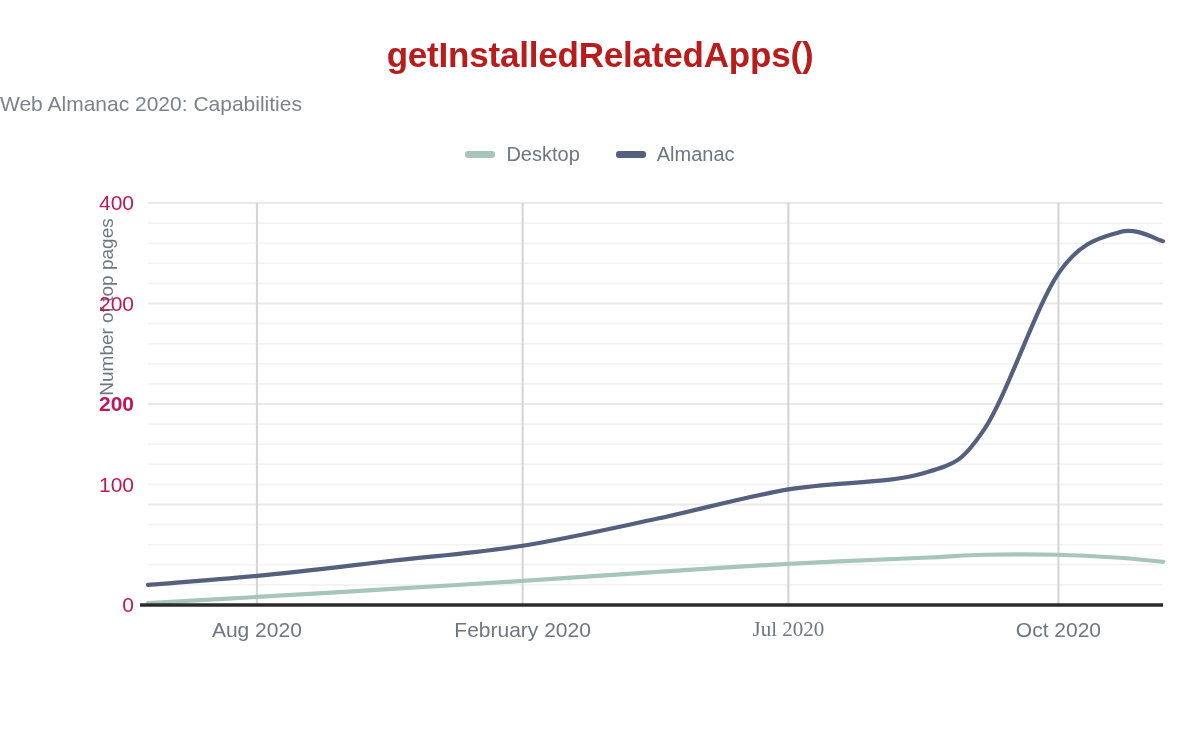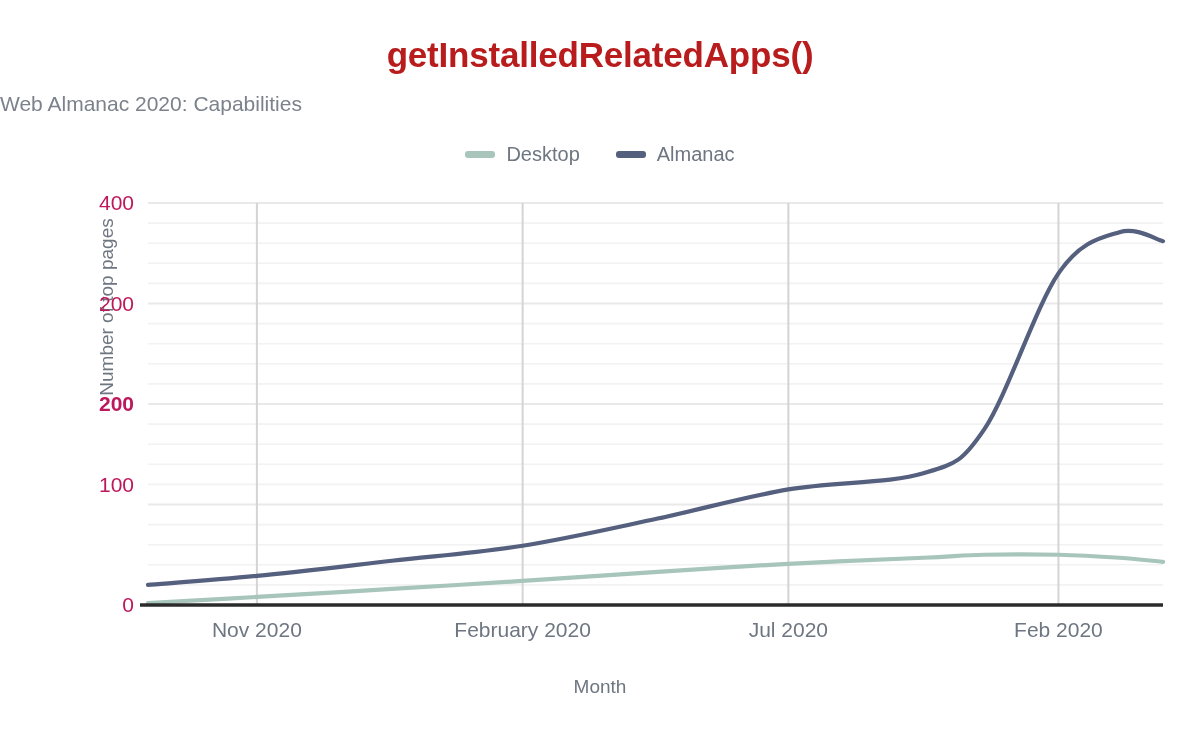--- a/index.html
+++ b/index.html
@@ -148,34 +148,33 @@
       <span class="legend-swatch" style="background:#a8c5bb"></span>
       <span class="legend-label">Desktop</span>
     </div>
     <div class="legend-item">
       <span class="legend-swatch" style="background:#555f7e"></span>
       <span class="legend-label">Almanac</span>
     </div>
   </div>
 
   <div class="y-axis-title">Number of top pages</div>
-  <div class="x-axis-title">Month</div>
 
   <div id="ytick-layer">
       <div class="ytick-lbl" style="left: 54px; top: 594px;">0</div>
       <div class="ytick-lbl" style="left: 54px; top: 474px;">100</div>
       <div class="ytick-lbl" style="left: 54px; top: 393px; font-weight: bold;">200</div>
       <div class="ytick-lbl" style="left: 54px; top: 292.5px;">200</div>
       <div class="ytick-lbl" style="left: 54px; top: 192px;">400</div>
     </div>
   <div id="xtick-layer">
-      <div class="xtick-lbl" style="left: 166.906px; top: 619px;">Nov 2020</div>
+      <div class="xtick-lbl" style="left: 166.906px; top: 619px;">Aug 2020</div>
       <div class="xtick-lbl" style="left: 432.635px; top: 619px;">February 2020</div>
-      <div class="xtick-lbl" style="left: 698.365px; top: 619px;">Jul 2020</div>
-      <div class="xtick-lbl" style="left: 968.451px; top: 619px;">Feb 2020</div>
+      <div class="xtick-lbl" style="left: 698.365px; top: 619px; font-family: Liberation Serif, serif;">Jul 2020</div>
+      <div class="xtick-lbl" style="left: 968.451px; top: 619px;">Oct 2020</div>
     </div>
 
   <div class="plot-wrap">
     <svg class="plot-svg" id="plot-svg" viewBox="0 0 1015 402" preserveAspectRatio="none">
       <g id="grid-minor">
           <line x1="0" x2="1015" y1="381.9" y2="381.9" stroke="#f2f2f3" stroke-width="1.6"></line>
           <line x1="0" x2="1015" y1="361.8" y2="361.8" stroke="#f2f2f3" stroke-width="1.6"></line>
           <line x1="0" x2="1015" y1="341.7" y2="341.7" stroke="#f2f2f3" stroke-width="1.6"></line>
           <line x1="0" x2="1015" y1="321.6" y2="321.6" stroke="#f2f2f3" stroke-width="1.6"></line>
           <line x1="0" x2="1015" y1="281.4" y2="281.4" stroke="#f2f2f3" stroke-width="1.6"></line>

